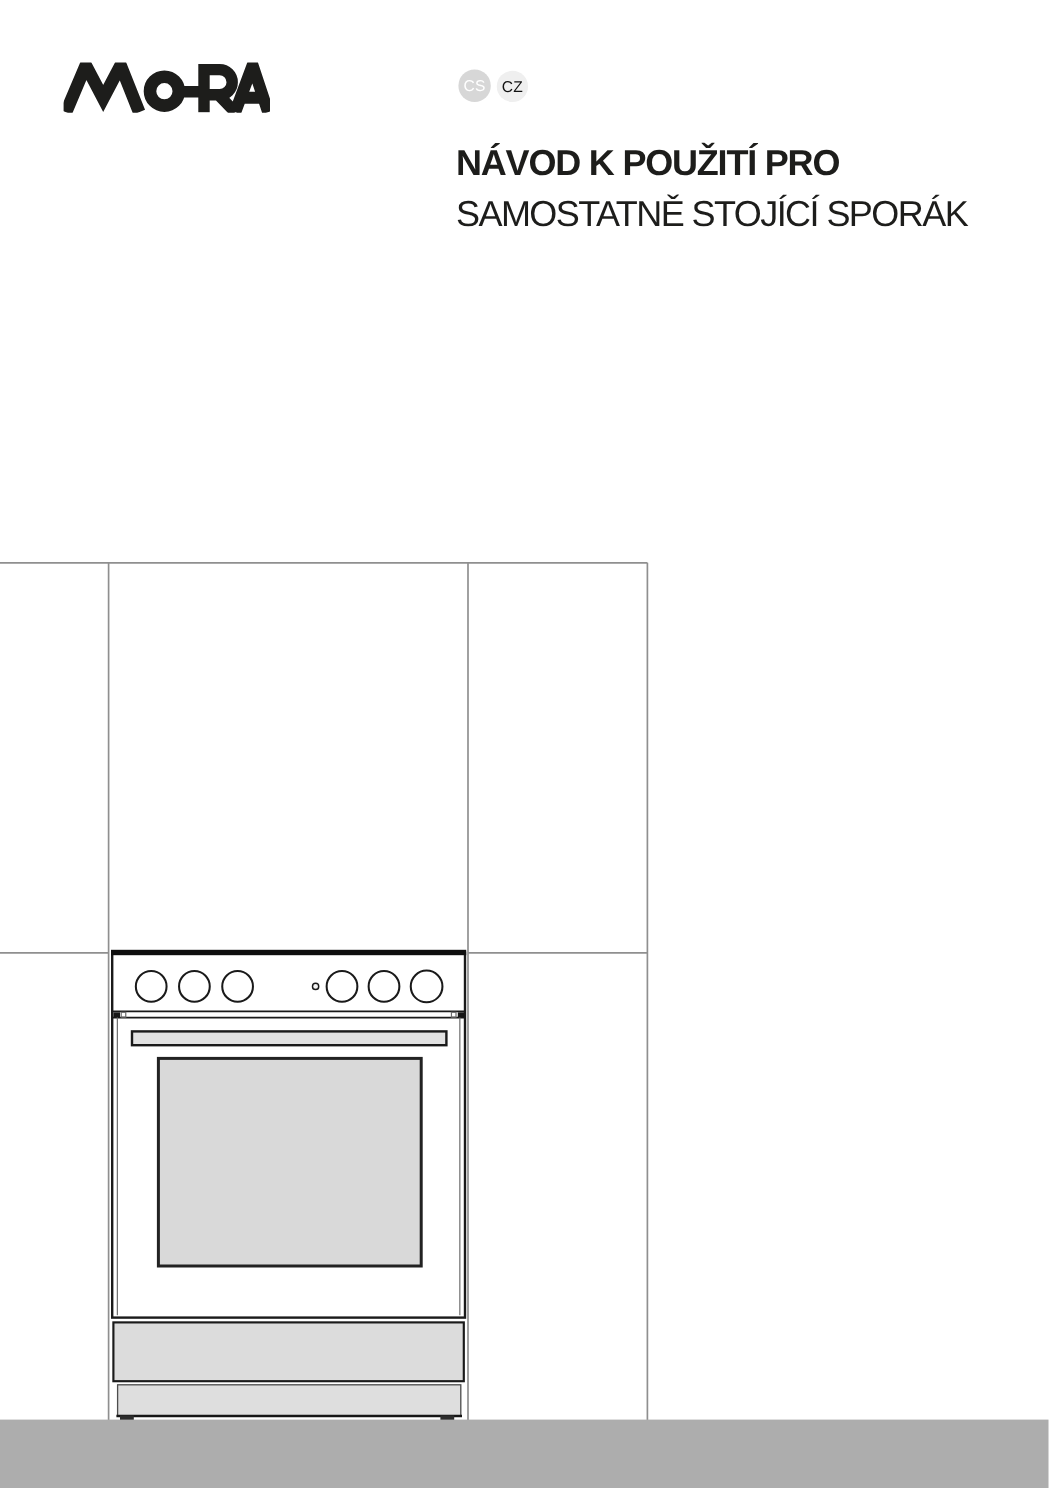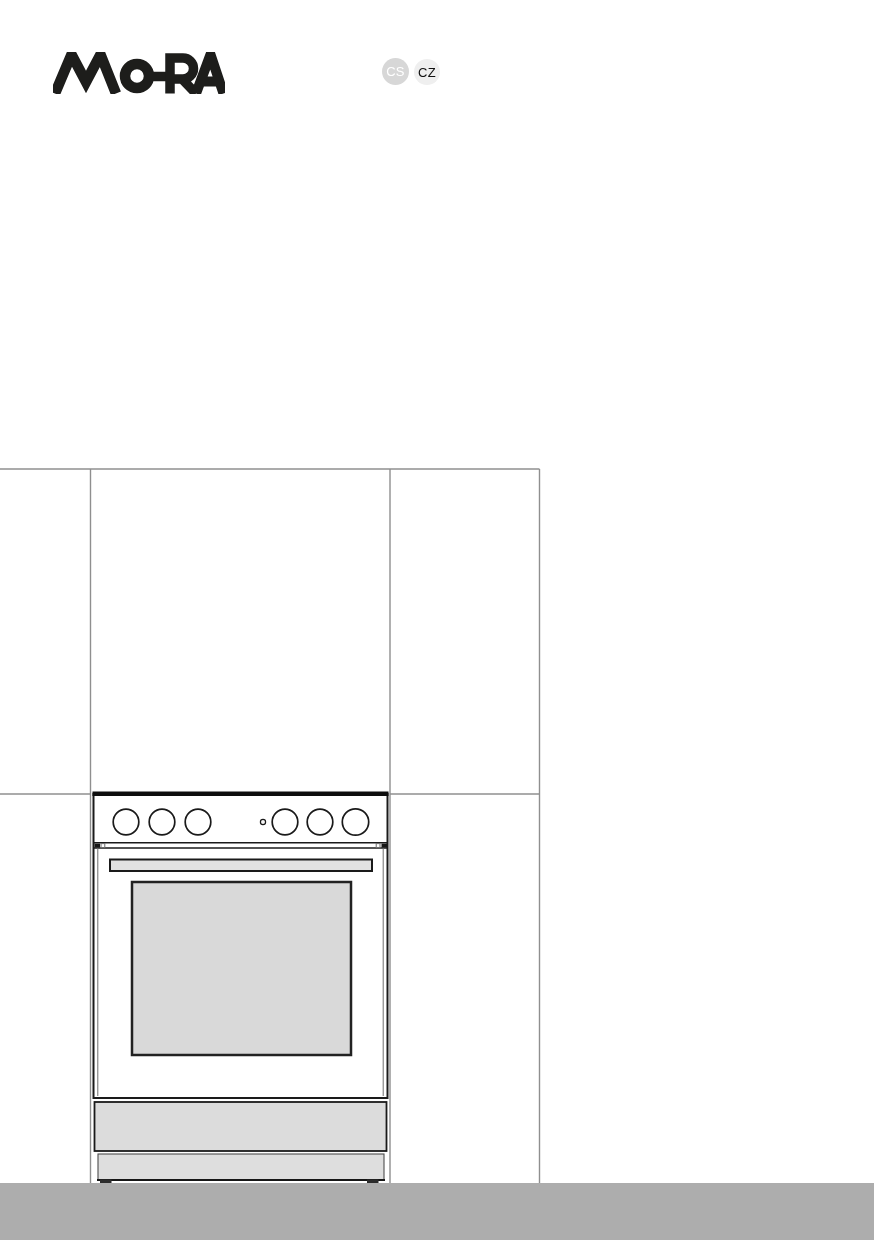--- a/index.html
+++ b/index.html
@@ -102,20 +102,24 @@
     <path d="M 2,41.5 L 18.5,2.5 L 33,30 L 47.5,2.5 L 63,41.5" stroke-width="10.5" stroke-miterlimit="8"></path>
     <circle cx="84" cy="24" r="12" stroke-width="10.5"></circle>
     <line x1="96" y1="24.5" x2="113" y2="24.5" stroke-width="9.5"></line>
     <path d="M 117,41.5 L 117,6 L 130,6 A 10.5,10.5 0 0 1 130,27 L 117,27 M 129,27 L 143,41.5" stroke-width="9.5" stroke-miterlimit="8"></path>
     <path d="M 143,41.5 L 157.5,2.5 L 170.5,41.5 M 149,29.5 L 166.5,29.5" stroke-width="10" stroke-miterlimit="8"></path>
   </svg>
 
   <div class="badge badge-cs">CS</div>
   <div class="badge badge-cz">CZ</div>
 
+  <div class="title-block">
+    <div class="title-line-1">NÁVOD K POUŽITÍ PRO</div>
+    <div class="title-line-2">SAMOSTATNĚ STOJÍCÍ SPORÁK</div>
+  </div>
 
   <svg class="illustration" viewBox="0 440 874 744" role="img">
 
     <g>
       <path class="wall" d="M 0,469 H 539.5"></path>
       <path class="wall" d="M 90.5,469 V 1184"></path>
       <path class="wall" d="M 390,469 V 1184"></path>
       <path class="wall" d="M 539.5,469 V 1184"></path>
       <path class="wall" d="M 0,794 H 90.5"></path>
       <path class="wall" d="M 390,794 H 539.5"></path>

